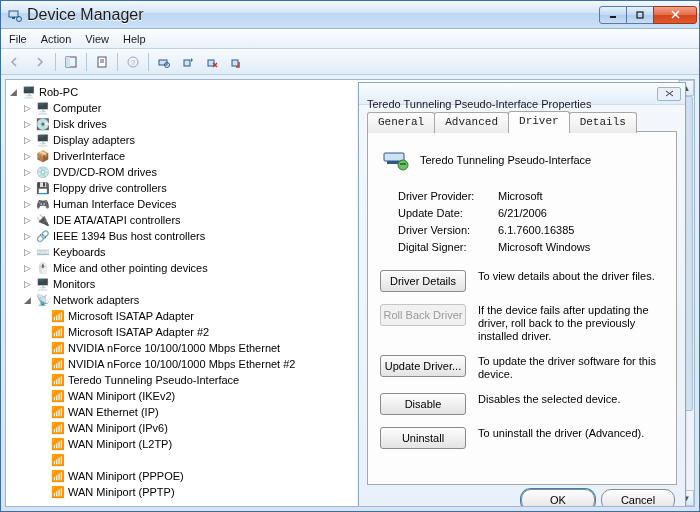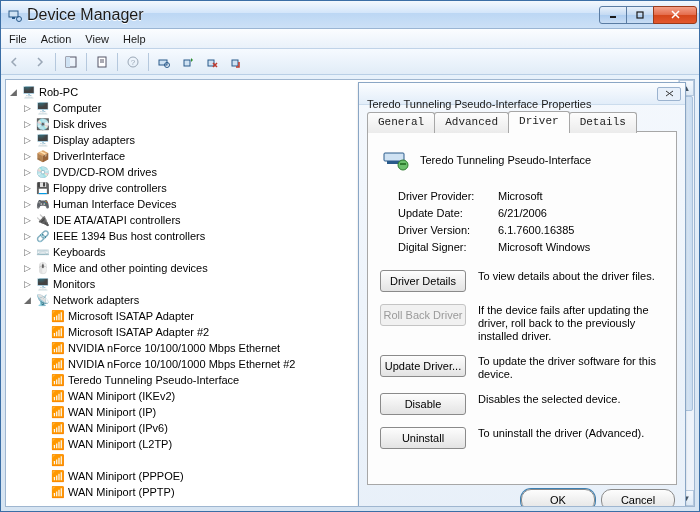--- a/index.html
+++ b/index.html
@@ -327,21 +327,21 @@
       <div class="node" style="padding-left:40px">
           <span class="ico">📶</span>
           <span class="lbl">Teredo Tunneling Pseudo-Interface</span>
         </div>
       <div class="node" style="padding-left:40px">
           <span class="ico">📶</span>
           <span class="lbl">WAN Miniport (IKEv2)</span>
         </div>
       <div class="node" style="padding-left:40px">
           <span class="ico">📶</span>
-          <span class="lbl">WAN Miniport (IP)</span>
+          <span class="lbl">WAN Ethernet (IP)</span>
         </div>
       <div class="node" style="padding-left:40px">
           <span class="ico">📶</span>
           <span class="lbl">WAN Miniport (IPv6)</span>
         </div>
       <div class="node" style="padding-left:40px">
           <span class="ico">📶</span>
           <span class="lbl">WAN Miniport (L2TP)</span>
         </div>
       <div class="node" style="padding-left:40px">

